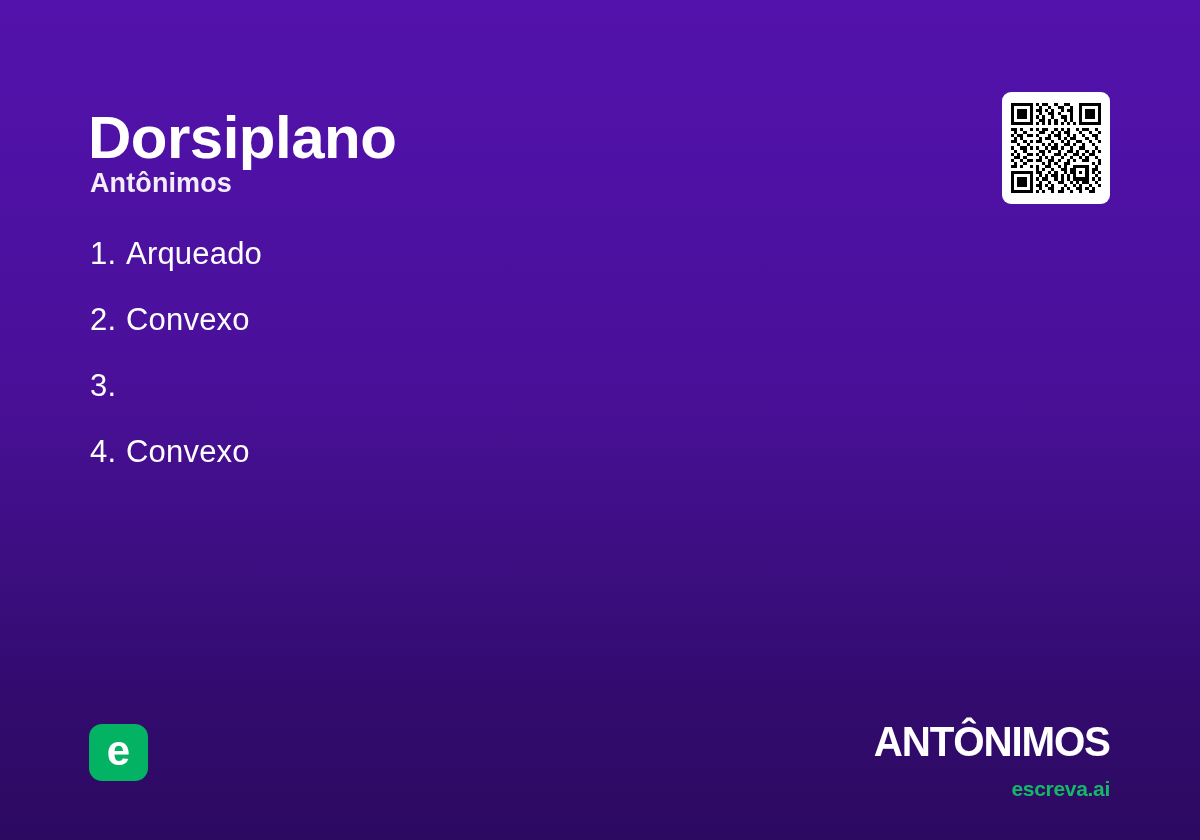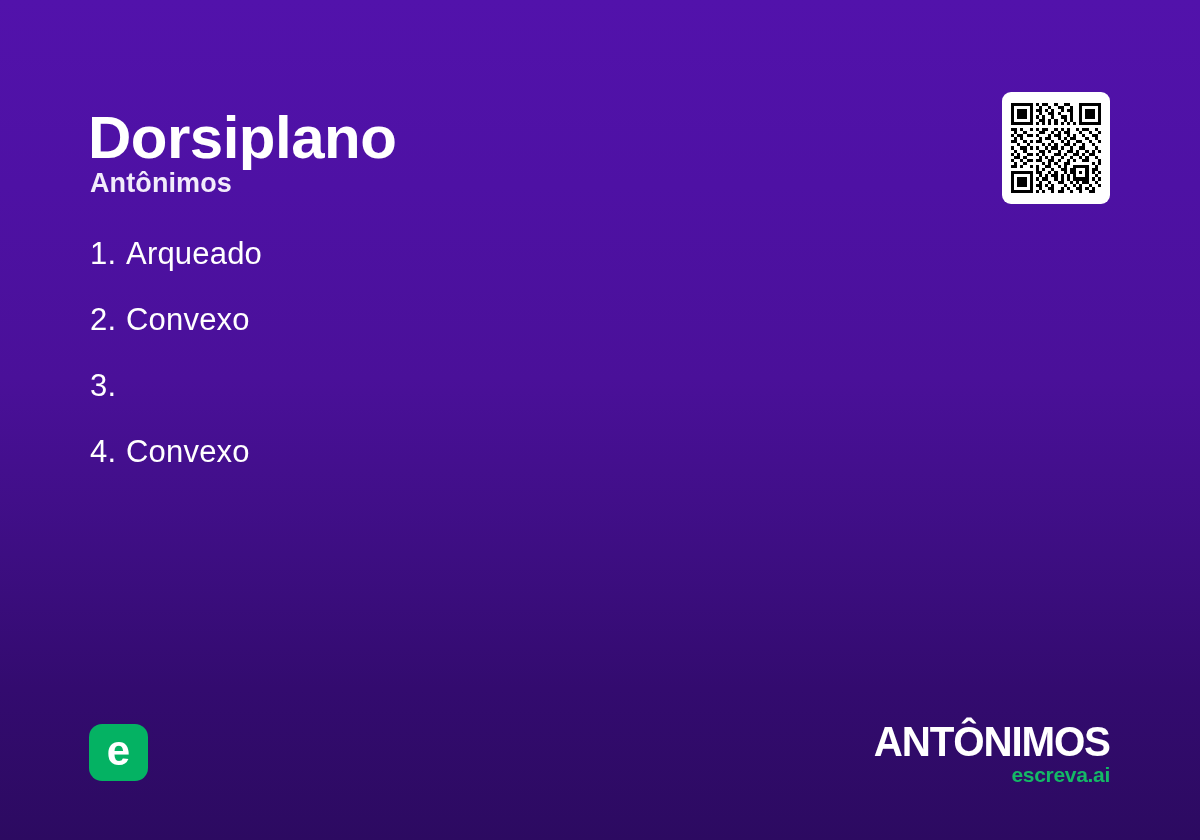--- a/index.html
+++ b/index.html
@@ -137,21 +137,21 @@
     transform: scaleX(0.96);
     transform-origin: right center;
   }
 
   .brand-sub {
     font-size: 21px;
     font-weight: 700;
     color: #14b866;
     letter-spacing: -0.3px;
     line-height: 1;
-    margin-top: 2px;
+    margin-top: 16px;
   }
 </style>
 </head>
 <body>
 
 <div class="card">
 
   <h1 class="title">Dorsiplano</h1>
   <div class="subtitle">Antônimos</div>
 

